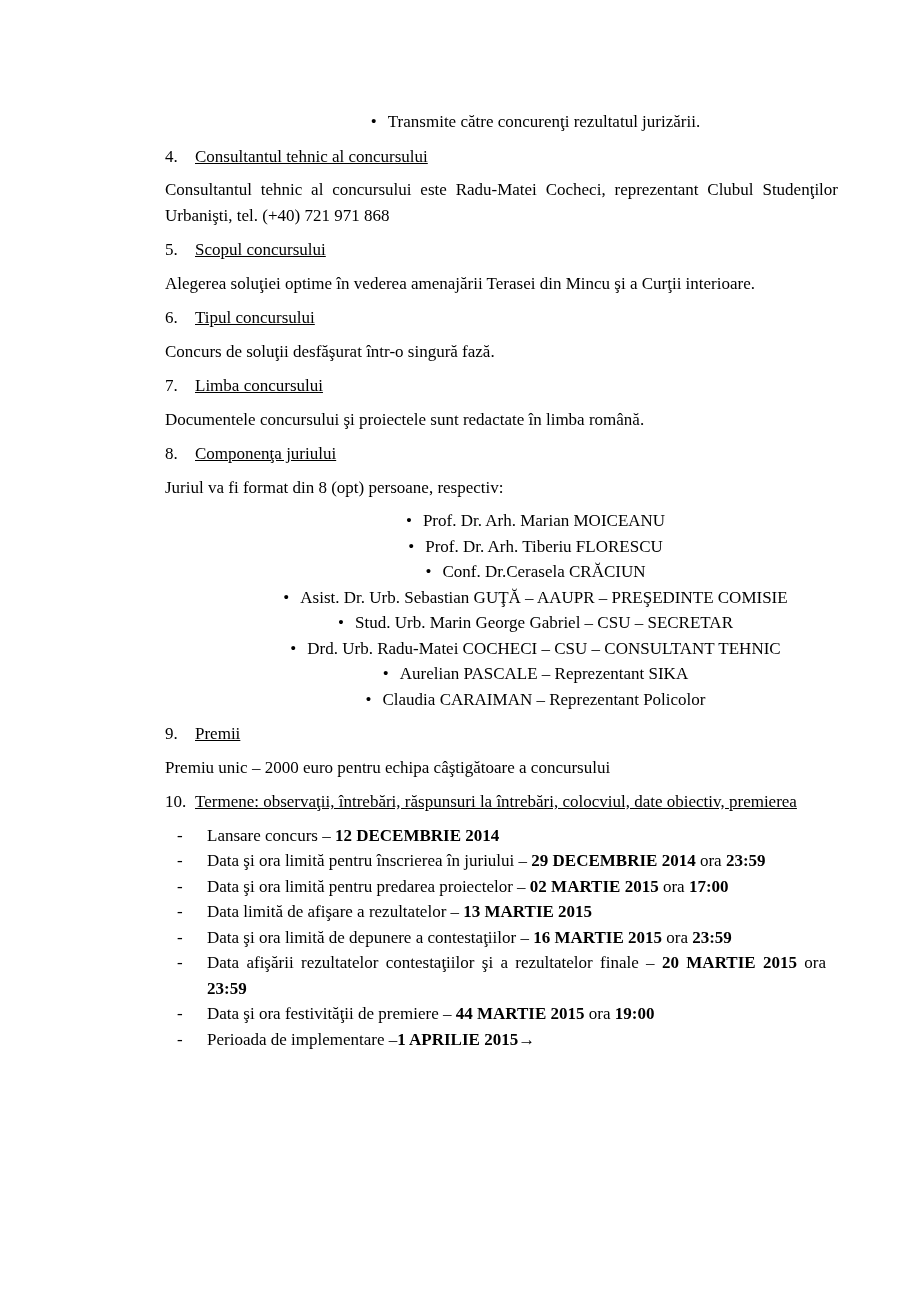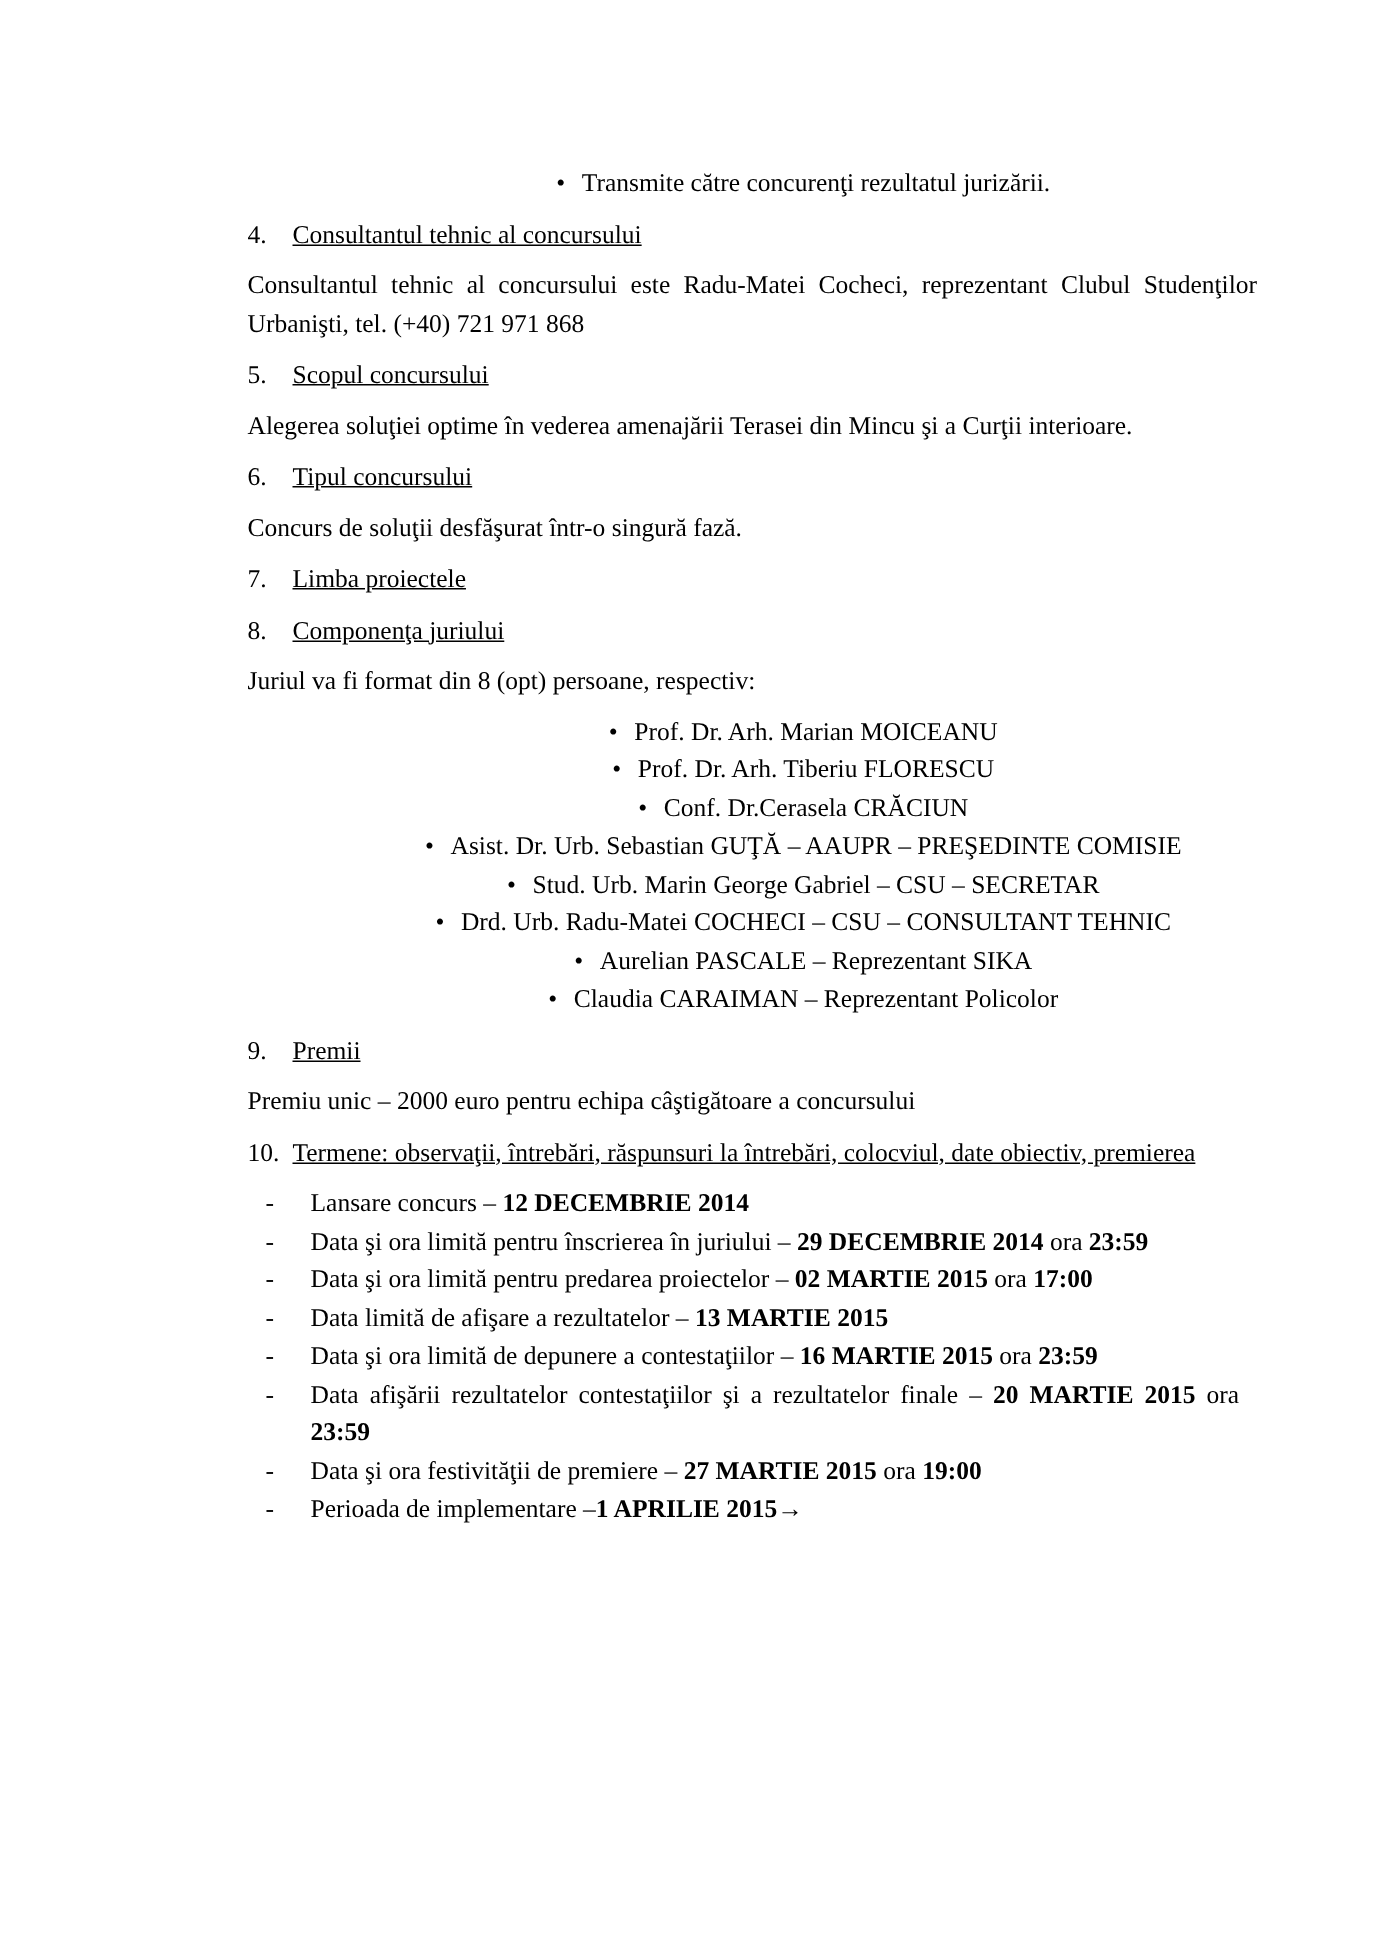--- a/index.html
+++ b/index.html
@@ -45,21 +45,22 @@
   <div id="doc-content">
       <div class="bullet-list">
         <div class="bullet-item"><span class="marker">•</span><span>Transmite către concurenţi rezultatul jurizării.</span></div>
       </div>
       <div class="heading"><span class="h-num">4.</span><span class="h-title">Consultantul tehnic al concursului</span></div>
       <div class="para"><span>Consultantul tehnic al concursului este Radu-Matei Cocheci, reprezentant Clubul Studenţilor Urbanişti, tel. (+40) 721 971 868</span></div>
       <div class="heading"><span class="h-num">5.</span><span class="h-title">Scopul concursului</span></div>
       <div class="para"><span>Alegerea soluţiei optime în vederea amenajării Terasei din Mincu şi a Curţii interioare.</span></div>
       <div class="heading"><span class="h-num">6.</span><span class="h-title">Tipul concursului</span></div>
       <div class="para"><span>Concurs de soluţii desfăşurat într-o singură fază.</span></div>
-      <div class="heading"><span class="h-num">7.</span><span class="h-title">Limba proiectele</span></div>
+      <div class="heading"><span class="h-num">7.</span><span class="h-title">Limba concursului</span></div>
+      <div class="para"><span>Documentele concursului şi proiectele sunt redactate în limba română.</span></div>
       <div class="heading"><span class="h-num">8.</span><span class="h-title">Componenţa juriului</span></div>
       <div class="para"><span>Juriul va fi format din 8 (opt) persoane, respectiv:</span></div>
       <div class="bullet-list">
         <div class="bullet-item"><span class="marker">•</span><span>Prof. Dr. Arh. Marian MOICEANU</span></div>
         <div class="bullet-item"><span class="marker">•</span><span>Prof. Dr. Arh. Tiberiu FLORESCU</span></div>
         <div class="bullet-item"><span class="marker">•</span><span>Conf. Dr.Cerasela CRĂCIUN</span></div>
         <div class="bullet-item"><span class="marker">•</span><span>Asist. Dr. Urb. Sebastian GUŢĂ – AAUPR – PREŞEDINTE COMISIE</span></div>
         <div class="bullet-item"><span class="marker">•</span><span>Stud. Urb. Marin George Gabriel – CSU – SECRETAR</span></div>
         <div class="bullet-item"><span class="marker">•</span><span>Drd. Urb. Radu-Matei COCHECI – CSU – CONSULTANT TEHNIC</span></div>
         <div class="bullet-item"><span class="marker">•</span><span>Aurelian PASCALE – Reprezentant SIKA</span></div>
@@ -68,17 +69,17 @@
       <div class="heading"><span class="h-num">9.</span><span class="h-title">Premii</span></div>
       <div class="para"><span>Premiu unic – 2000 euro pentru echipa câştigătoare a concursului</span></div>
       <div class="heading"><span class="h-num">10.</span><span class="h-title">Termene: observaţii, întrebări, răspunsuri la întrebări, colocviul, date obiectiv, premierea</span></div>
       <div class="dash-list">
         <div class="dash-item"><span class="marker">-</span><span>Lansare concurs – </span><span class="b">12 DECEMBRIE 2014</span></div>
         <div class="dash-item"><span class="marker">-</span><span>Data şi ora limită pentru înscrierea în juriului – </span><span class="b">29 DECEMBRIE 2014</span><span> ora </span><span class="b">23:59</span></div>
         <div class="dash-item"><span class="marker">-</span><span>Data şi ora limită pentru predarea proiectelor – </span><span class="b">02 MARTIE 2015</span><span> ora </span><span class="b">17:00</span></div>
         <div class="dash-item"><span class="marker">-</span><span>Data limită de afişare a rezultatelor – </span><span class="b">13 MARTIE 2015</span></div>
         <div class="dash-item"><span class="marker">-</span><span>Data şi ora limită de depunere a contestaţiilor – </span><span class="b">16 MARTIE 2015</span><span> ora </span><span class="b">23:59</span></div>
         <div class="dash-item"><span class="marker">-</span><span>Data afişării rezultatelor contestaţiilor şi a rezultatelor finale – </span><span class="b">20 MARTIE 2015</span><span> ora </span><span class="b">23:59</span></div>
-        <div class="dash-item"><span class="marker">-</span><span>Data şi ora festivităţii de premiere – </span><span class="b">27 MARTIE 2015</span><span> ora </span><span class="b">19:00</span></div>
+        <div class="dash-item"><span class="marker">-</span><span>Data şi ora festivităţii de premiere – </span><span class="b">44 MARTIE 2015</span><span> ora </span><span class="b">19:00</span></div>
         <div class="dash-item"><span class="marker">-</span><span>Perioada de implementare –</span><span class="b">1 APRILIE 2015→</span></div>
       </div>
     </div>
 </main>
 
 </body></html>

